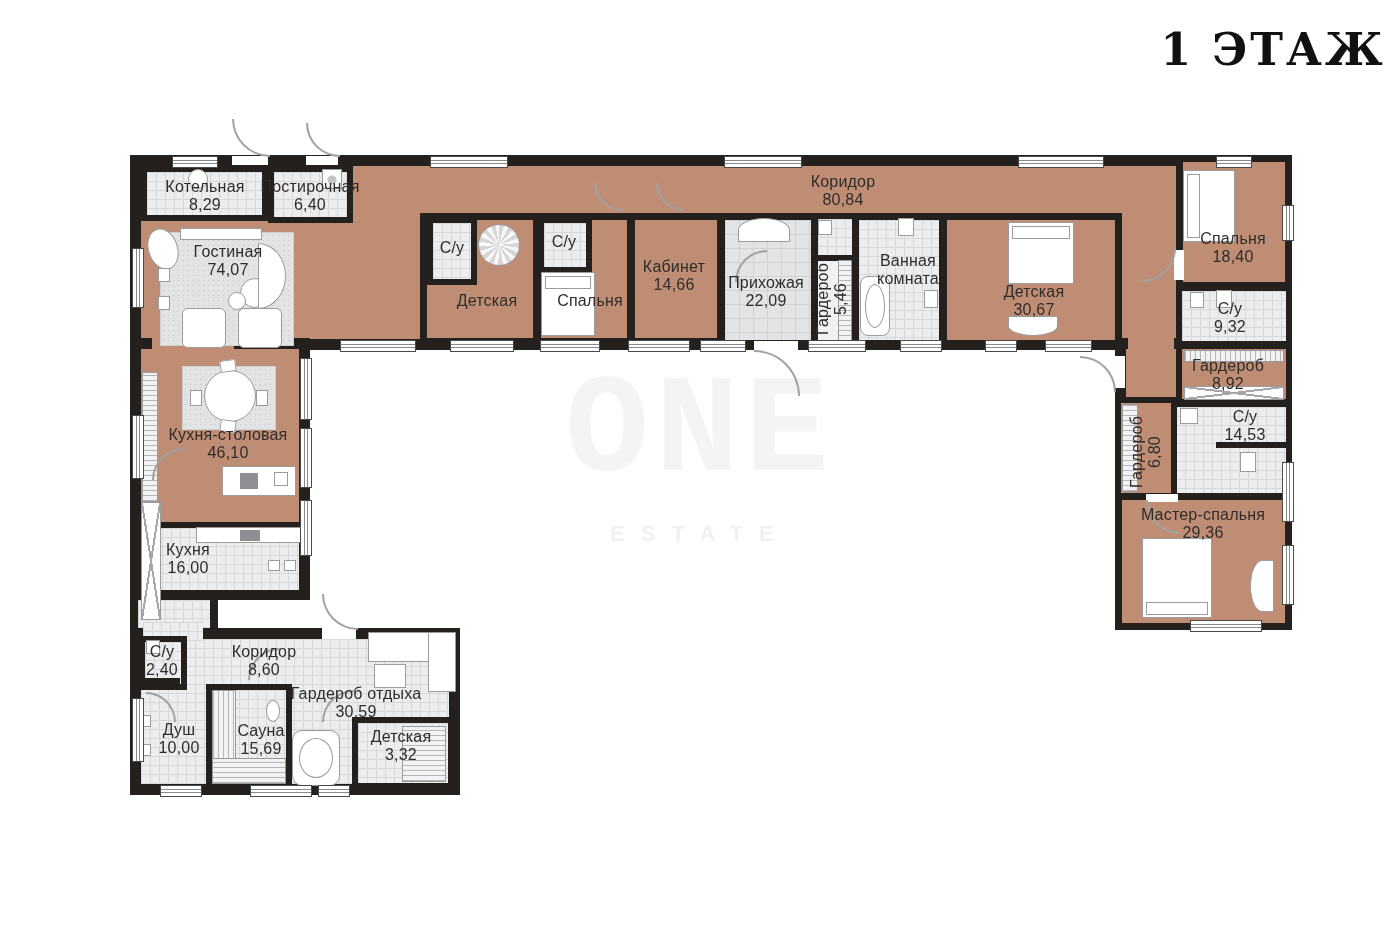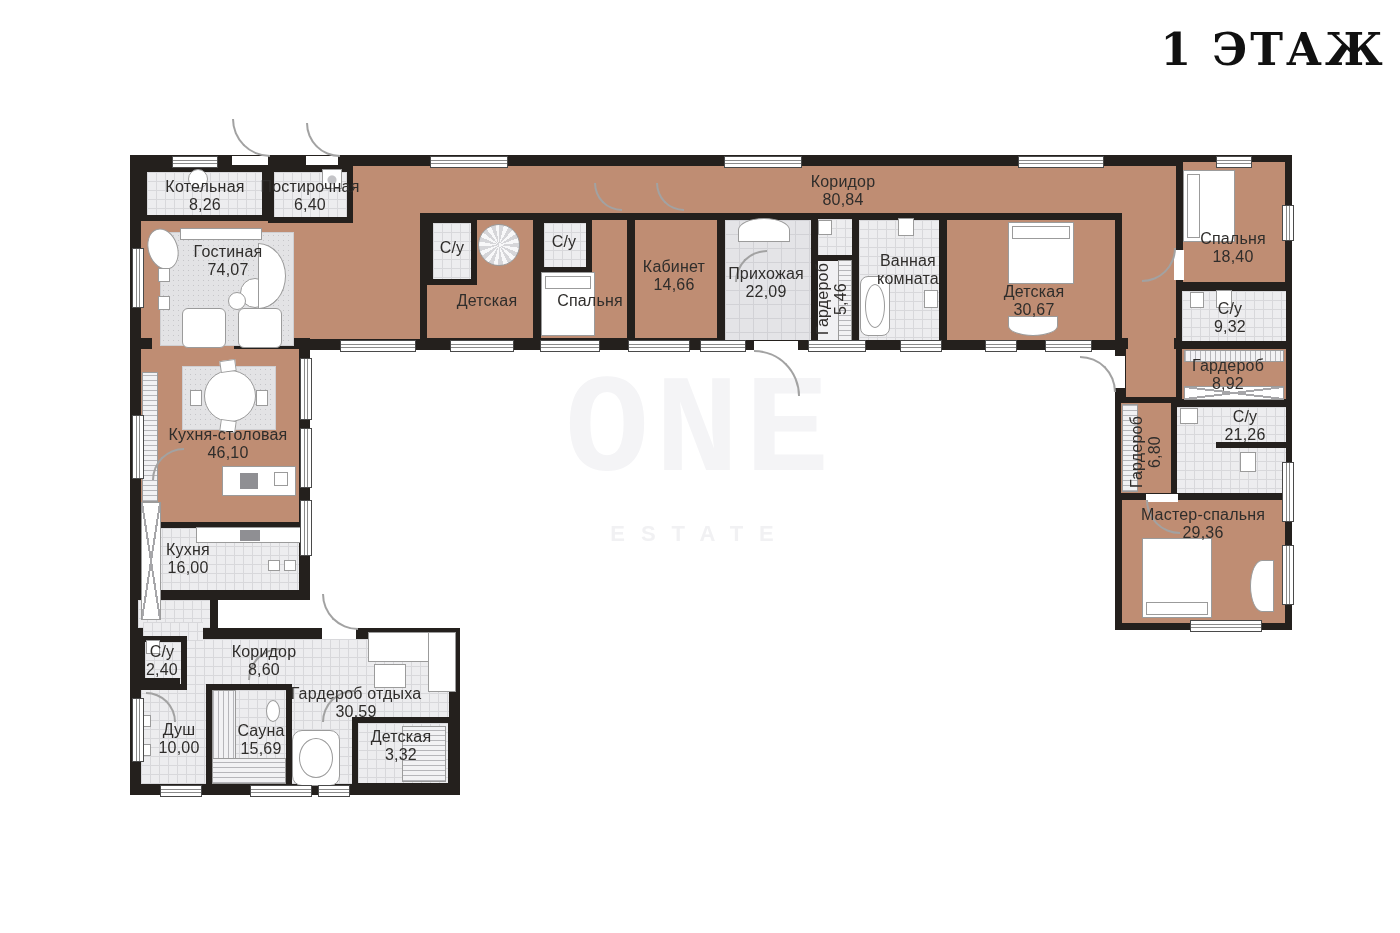--- a/index.html
+++ b/index.html
@@ -223,21 +223,21 @@
   <div class="furn" style="left:368px;top:632px;width:88px;height:30px;"></div>
   <div class="furn" style="left:428px;top:632px;width:28px;height:60px;"></div>
   <div class="furn" style="left:374px;top:664px;width:32px;height:24px;"></div>
   <div class="abs hatchv" style="left:402px;top:726px;width:44px;height:56px;z-index:4;"></div>
   <div class="furn" style="left:141px;top:715px;width:10px;height:12px;"></div>
   <div class="furn" style="left:141px;top:744px;width:10px;height:12px;"></div>
   <div class="furn" style="left:146px;top:640px;width:14px;height:14px;"></div>
 
   <div class="lbl" style="left:205px;top:196px;">
     <div>Котельная</div>
-      <div>8,26</div>
+      <div>8,29</div>
     </div>
   <div class="lbl" style="left:310px;top:196px;">
     <div>Постирочная</div>
       <div>6,40</div>
     </div>
   <div class="lbl" style="left:228px;top:261px;">
     <div>Гостиная</div>
       <div>74,07</div>
     </div>
   <div class="lbl" style="left:843px;top:191px;">
@@ -253,21 +253,21 @@
   <div class="lbl" style="left:564px;top:242px;">
     <div>С/у</div>
     </div>
   <div class="lbl" style="left:590px;top:301px;">
     <div>Спальня</div>
     </div>
   <div class="lbl" style="left:674px;top:276px;">
     <div>Кабинет</div>
       <div>14,66</div>
     </div>
-  <div class="lbl" style="left:766px;top:283px;">
+  <div class="lbl" style="left:766px;top:292px;">
     <div>Прихожая</div>
       <div>22,09</div>
     </div>
   <div class="lbl vert" style="left:832px;top:299px;">
     <div>Гардероб</div>
       <div>5,46</div>
     </div>
   <div class="lbl wrap" style="left:908px;top:270px;">
     <div>Ванная комната</div>
     </div>
@@ -282,21 +282,21 @@
   <div class="lbl" style="left:1230px;top:318px;">
     <div>С/у</div>
       <div>9,32</div>
     </div>
   <div class="lbl" style="left:1228px;top:375px;">
     <div>Гардероб</div>
       <div>8,92</div>
     </div>
   <div class="lbl" style="left:1245px;top:426px;">
     <div>С/у</div>
-      <div>21,26</div>
+      <div>14,53</div>
     </div>
   <div class="lbl vert" style="left:1146px;top:452px;">
     <div>Гардероб</div>
       <div>6,80</div>
     </div>
   <div class="lbl" style="left:1203px;top:524px;">
     <div>Мастер-спальня</div>
       <div>29,36</div>
     </div>
   <div class="lbl" style="left:228px;top:444px;">

